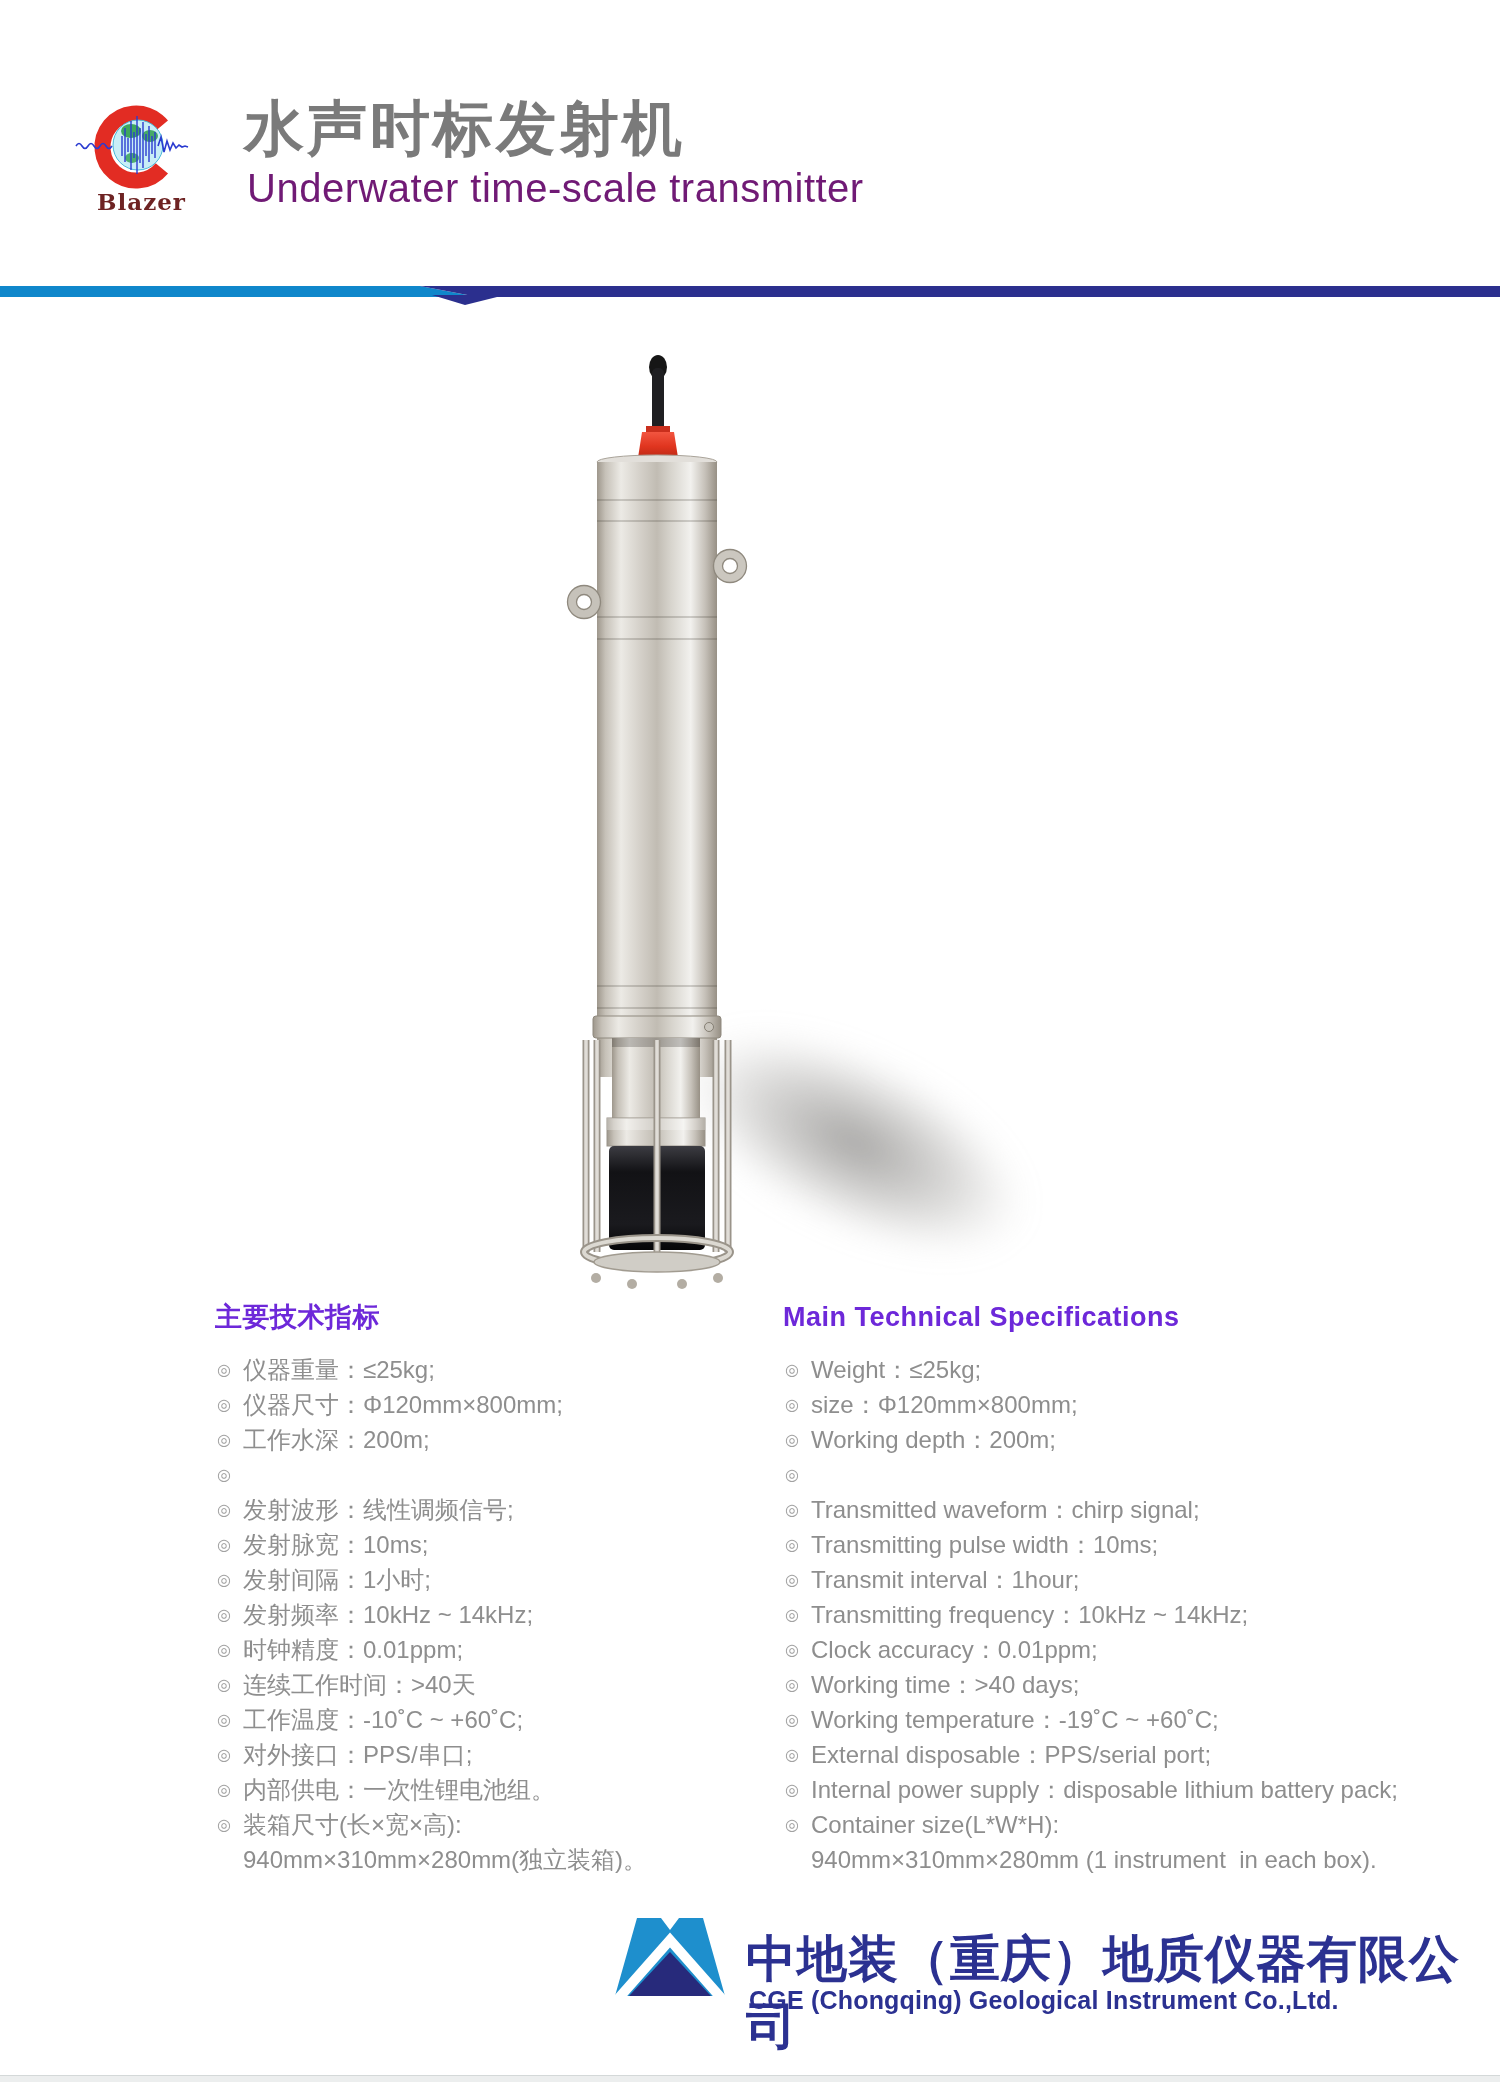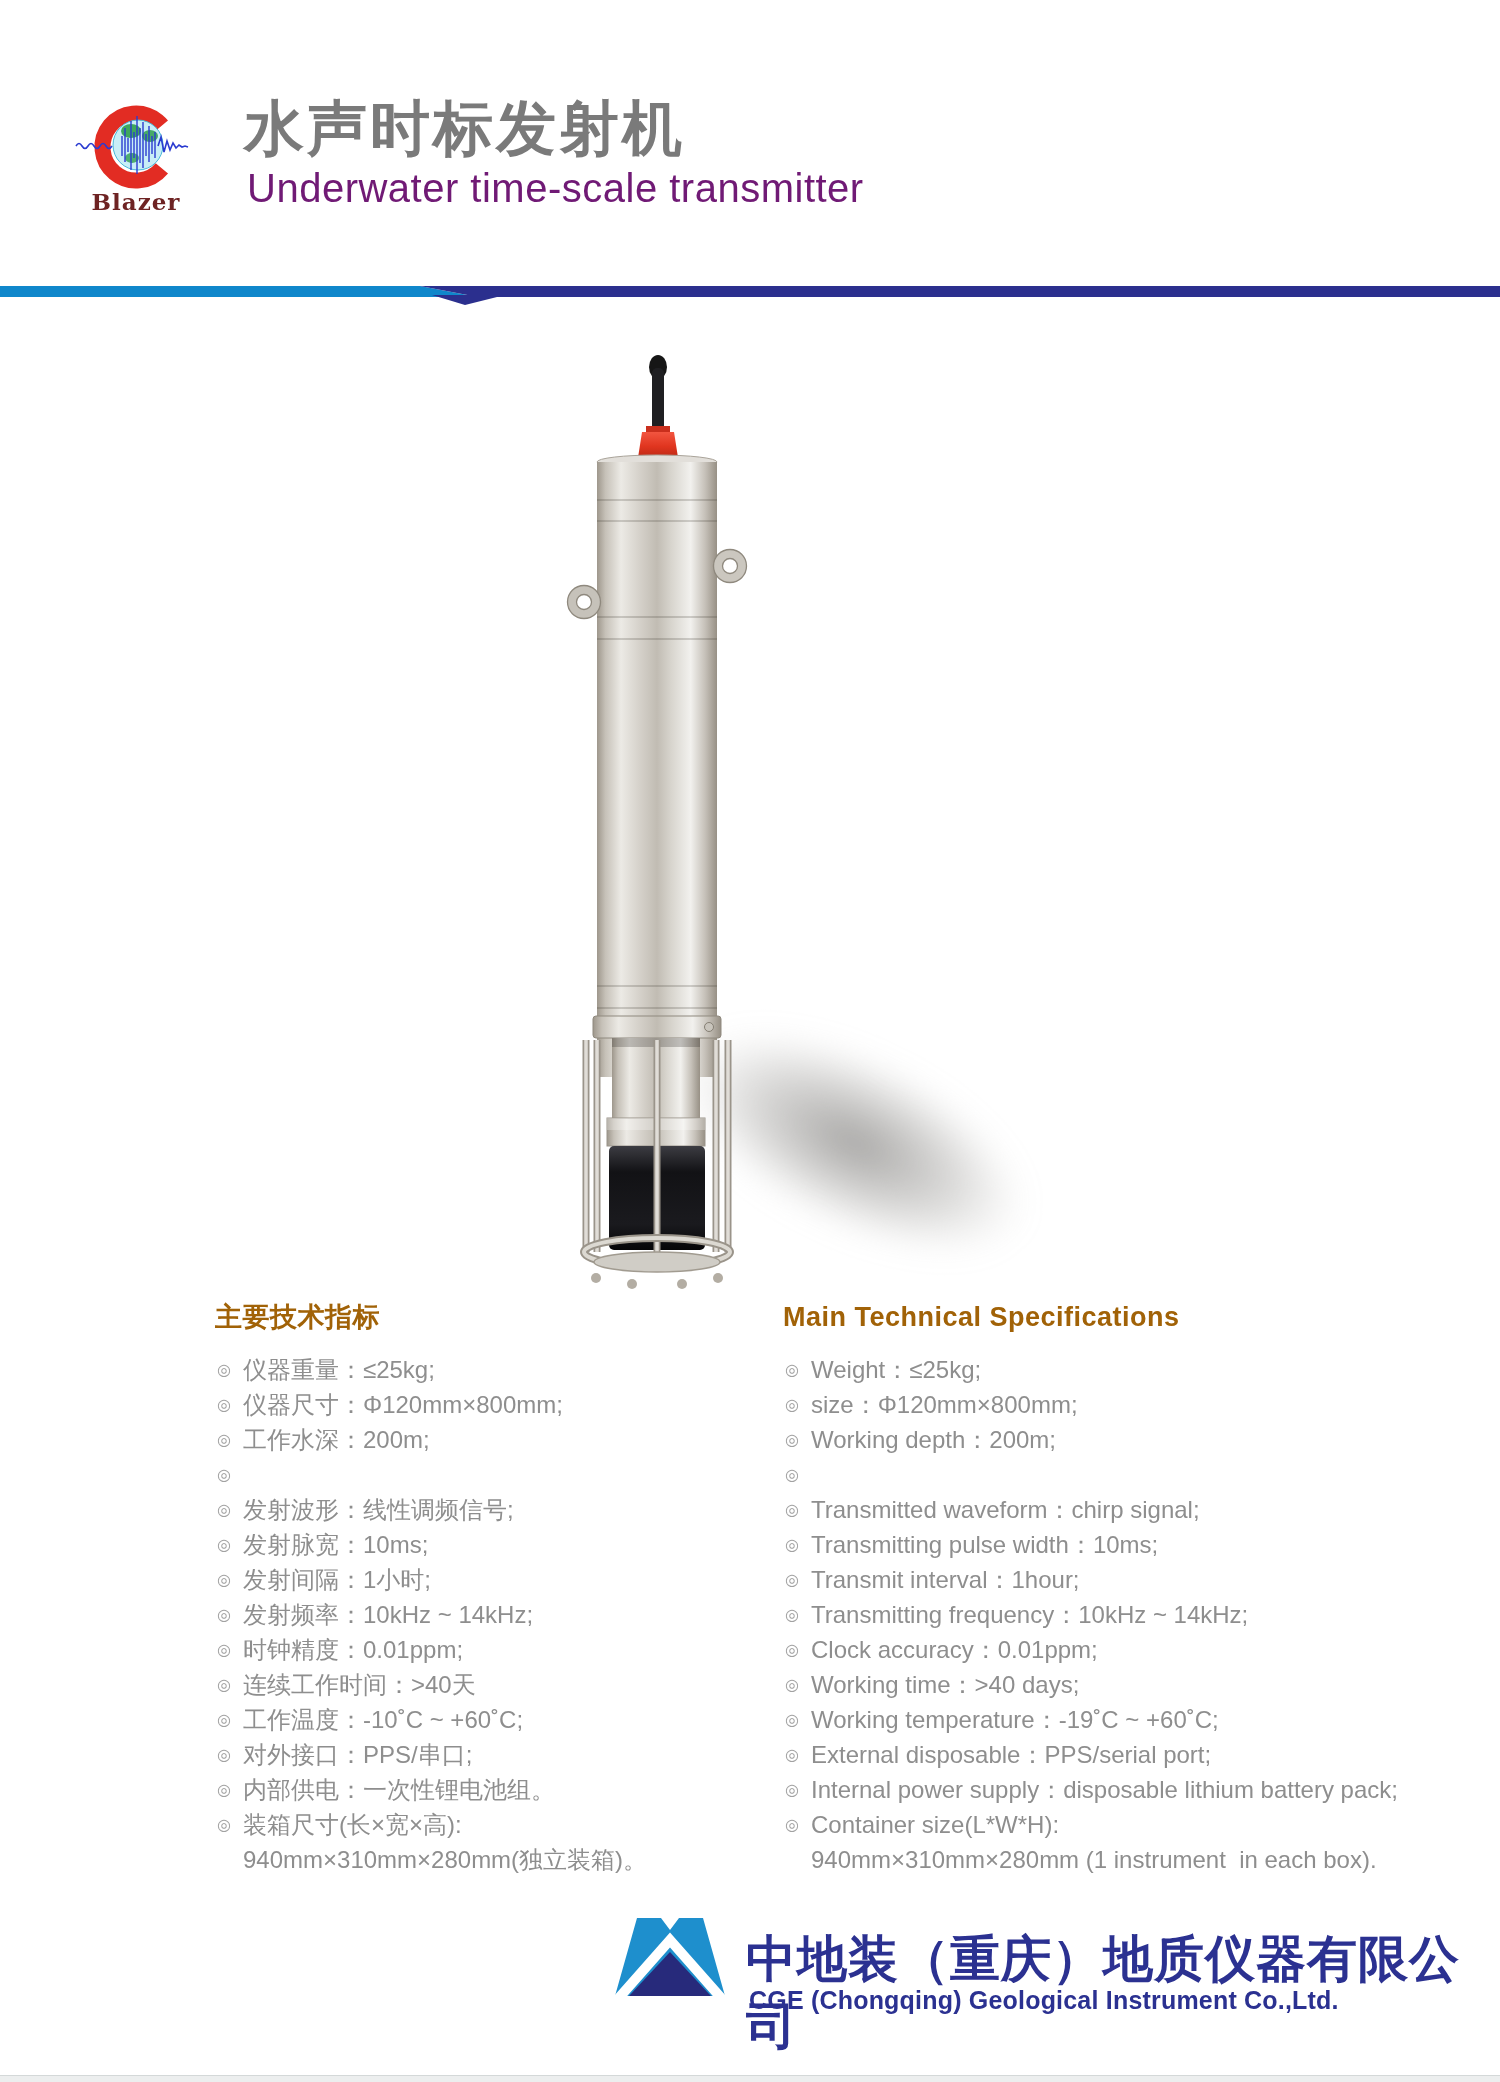--- a/index.html
+++ b/index.html
@@ -4,21 +4,21 @@
 <style>
   html,body{margin:0;padding:0;background:#ffffff;}
   .page{
     position:relative;width:1500px;height:2082px;margin:0 auto;
     background:#ffffff;overflow:hidden;
     font-family:"Liberation Sans","DejaVu Sans",sans-serif;
   }
   
   .brand-logo{position:absolute;left:72px;top:88px;width:125px;height:110px;}
   .brand-name{
-    position:absolute;left:86px;top:188px;width:100px;text-align:center;
+    position:absolute;left:86px;top:188px;width:100px;text-align:right;
     font-family:"DejaVu Serif","Liberation Serif",serif;
     font-weight:bold;font-size:23px;color:#6e2323;letter-spacing:1px;
   }
   .page-title{
     position:absolute;left:244px;top:94px;margin:0;
     font-size:60px;font-weight:bold;color:#7a7a7a;letter-spacing:3px;line-height:1.15;
   }
   .page-subtitle{
     position:absolute;left:247px;top:166px;
     font-size:40px;font-weight:400;color:#701a75;letter-spacing:0.5px;
@@ -32,21 +32,21 @@
       rgba(95,93,90,.55), rgba(130,128,124,.28) 45%,
       rgba(160,158,154,.12) 62%, rgba(255,255,255,0) 75%);
     transform:rotate(26deg);filter:blur(14px);
   }
   .device{position:absolute;left:540px;top:340px;width:240px;height:960px;}
   
   .spec-col{position:absolute;top:1300px;}
   .spec-col.left{left:215px;width:540px;}
   .spec-col.right{left:783px;width:660px;}
   .spec-heading{
-    margin:0 0 0 0;font-size:27px;font-weight:bold;color:#a16207;
+    margin:0 0 0 0;font-size:27px;font-weight:bold;color:#6d28d9;
     height:52px;line-height:34px;letter-spacing:0.5px;
   }
   .spec-row{display:flex;align-items:flex-start;height:35px;line-height:35px;
     font-size:24px;color:#8e8e8e;}
   .bullet{width:26px;flex:0 0 26px;font-size:16px;color:#a2a2a2;padding-left:2px;
     line-height:35px;}
   .spec-row.cont .bullet{visibility:hidden;}
   .spec-text{white-space:pre;}
   
   .footer-logo{position:absolute;left:613px;top:1916px;width:114px;height:84px;}

